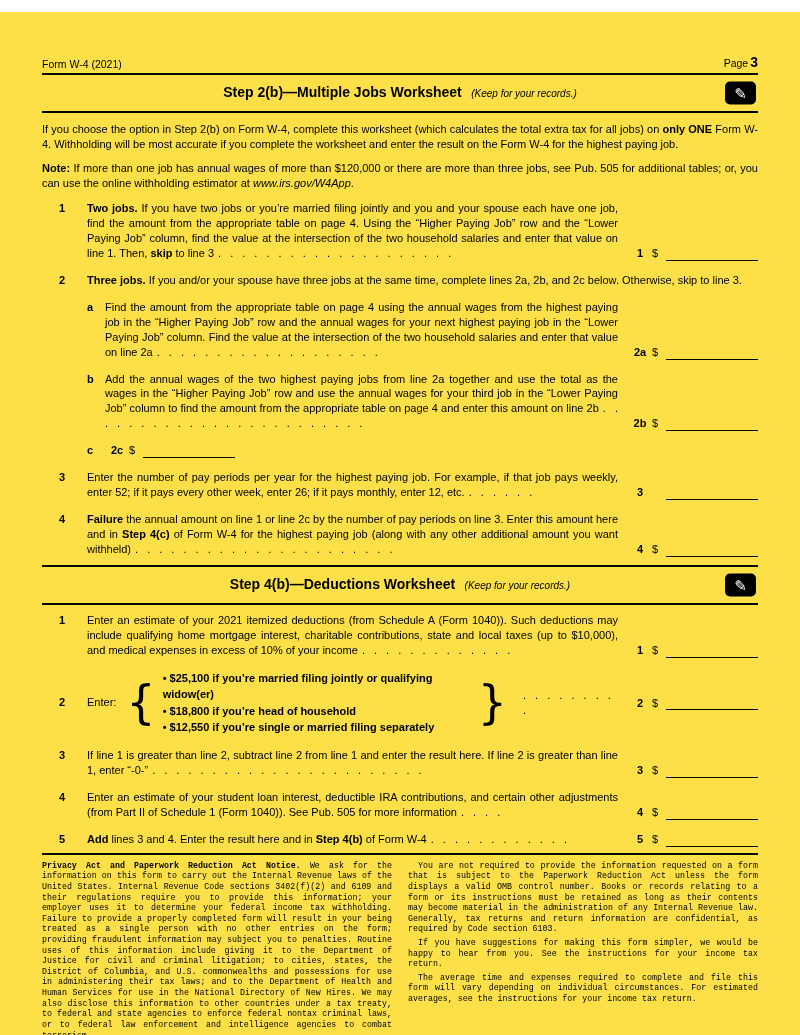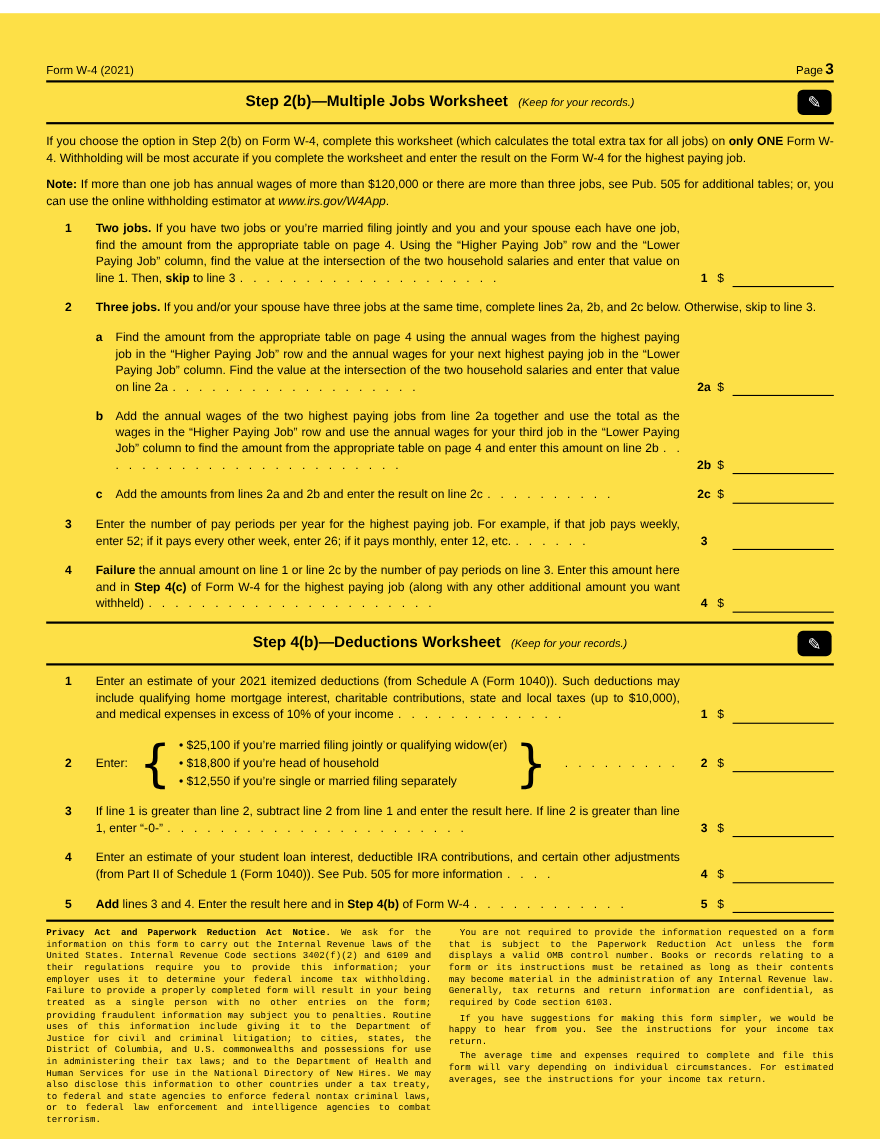--- a/index.html
+++ b/index.html
@@ -31,21 +31,21 @@
   .edollar { width:14px; }
   .eline { flex:1; border-bottom:1.3px solid #000; height:14px; }
 
   
   .row.center { align-items:center; }
   .row.center .entry { align-self:center; }
   .enterwrap { flex:1; display:flex; align-items:center; padding-right:10px; }
   .enterlabel { margin-right:10px; }
   .brace { font-size:46px; font-weight:normal; line-height:0.9; font-family:"DejaVu Sans", sans-serif; }
   .blist { margin:0 7px; }
-  .blist div { font-size:11px; line-height:1.5; }
+  .blist div { font-size:11px; line-height:1.5;font-weight:bold; }
   .bdots { margin-left:12px; }
 
   
   .foot { border-top:2px solid #000; margin-top:2px; padding-top:6px; display:flex; gap:16px; }
   .fcol { flex:1; font-size:8.3px; line-height:1.28; text-align:justify; }
   .fcol p { margin:0 0 3px 0; text-indent:10px;font-family:Liberation Mono, monospace; }
   .fcol p.noindent { text-indent:0; }
 
   b { font-weight:bold; } i { font-style:italic; }
 </style>
@@ -101,21 +101,20 @@
     <div class="entry">
       <span class="elabel">2b</span>
       <span class="edollar">$</span>
       <span class="eline"></span>
     </div>
   </div>
 
   <div class="row">
     <div class="gut"></div>
     <div class="ltr">c</div>
-    <div class="body"><span><span>Add the amounts from lines 2a and 2b and enter the result on line 2c</span></span><span class="leader">. . . . . . . . . .</span></div>
     <div class="entry">
       <span class="elabel">2c</span>
       <span class="edollar">$</span>
       <span class="eline"></span>
     </div>
   </div>
 
   <div class="row">
     <div class="gut">3</div>
     <div class="body"><span><span>Enter the number of pay periods per year for the highest paying job. For example, if that job pays weekly, enter 52; if it pays every other week, enter 26; if it pays monthly, enter 12, etc.</span></span><span class="leader">. . . . . .</span></div>

